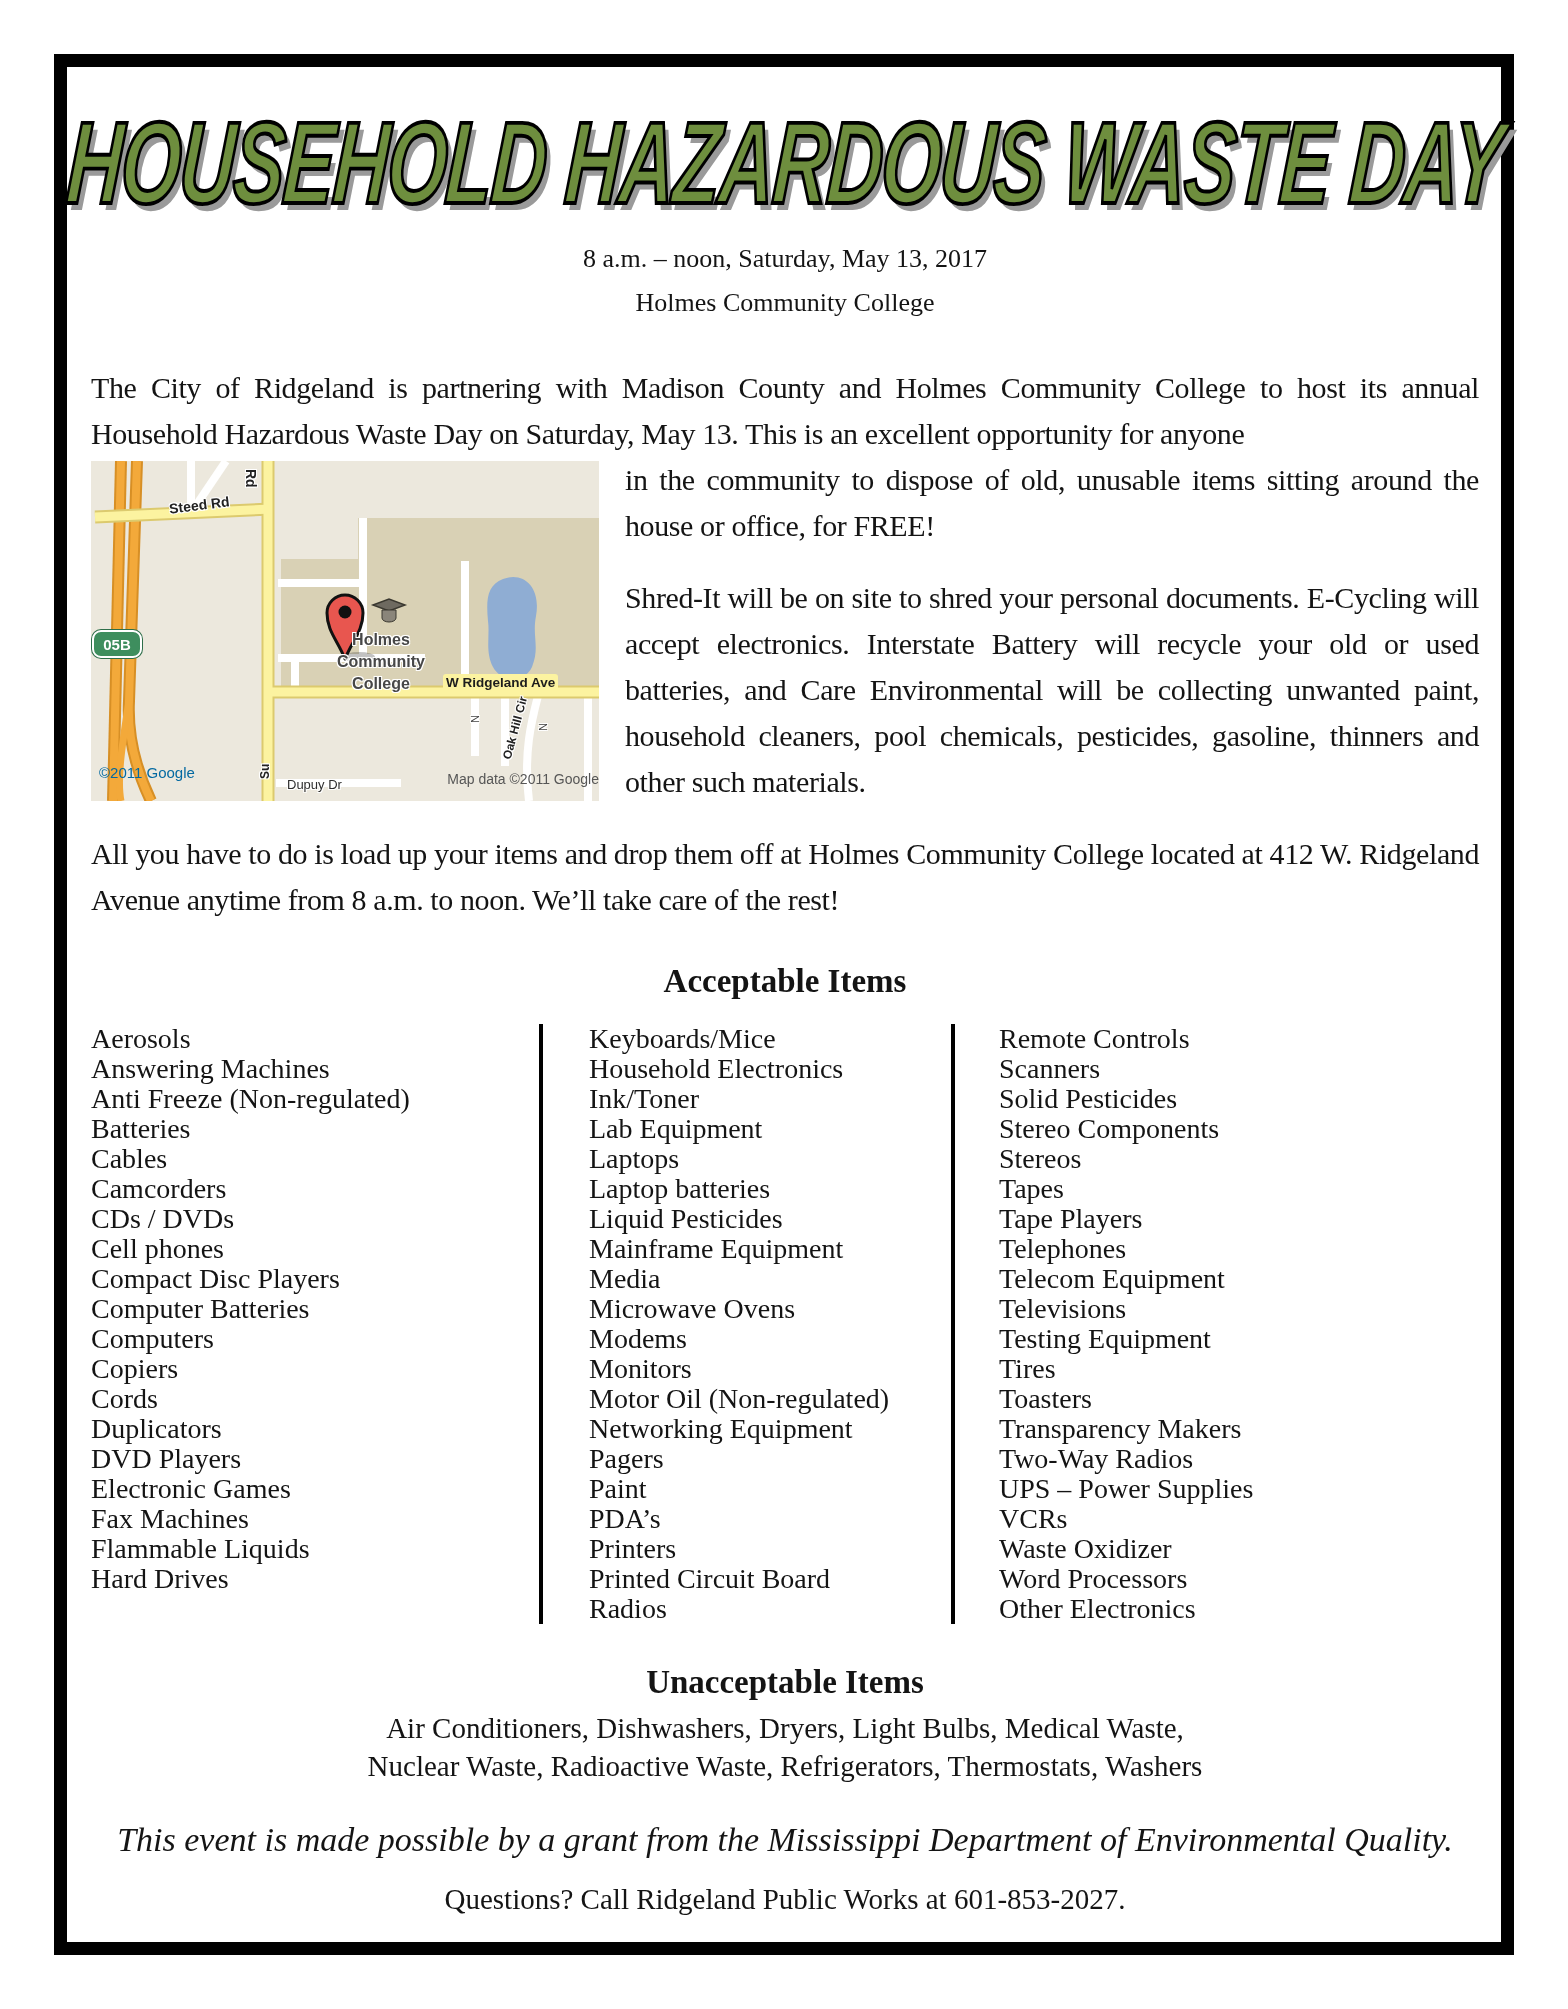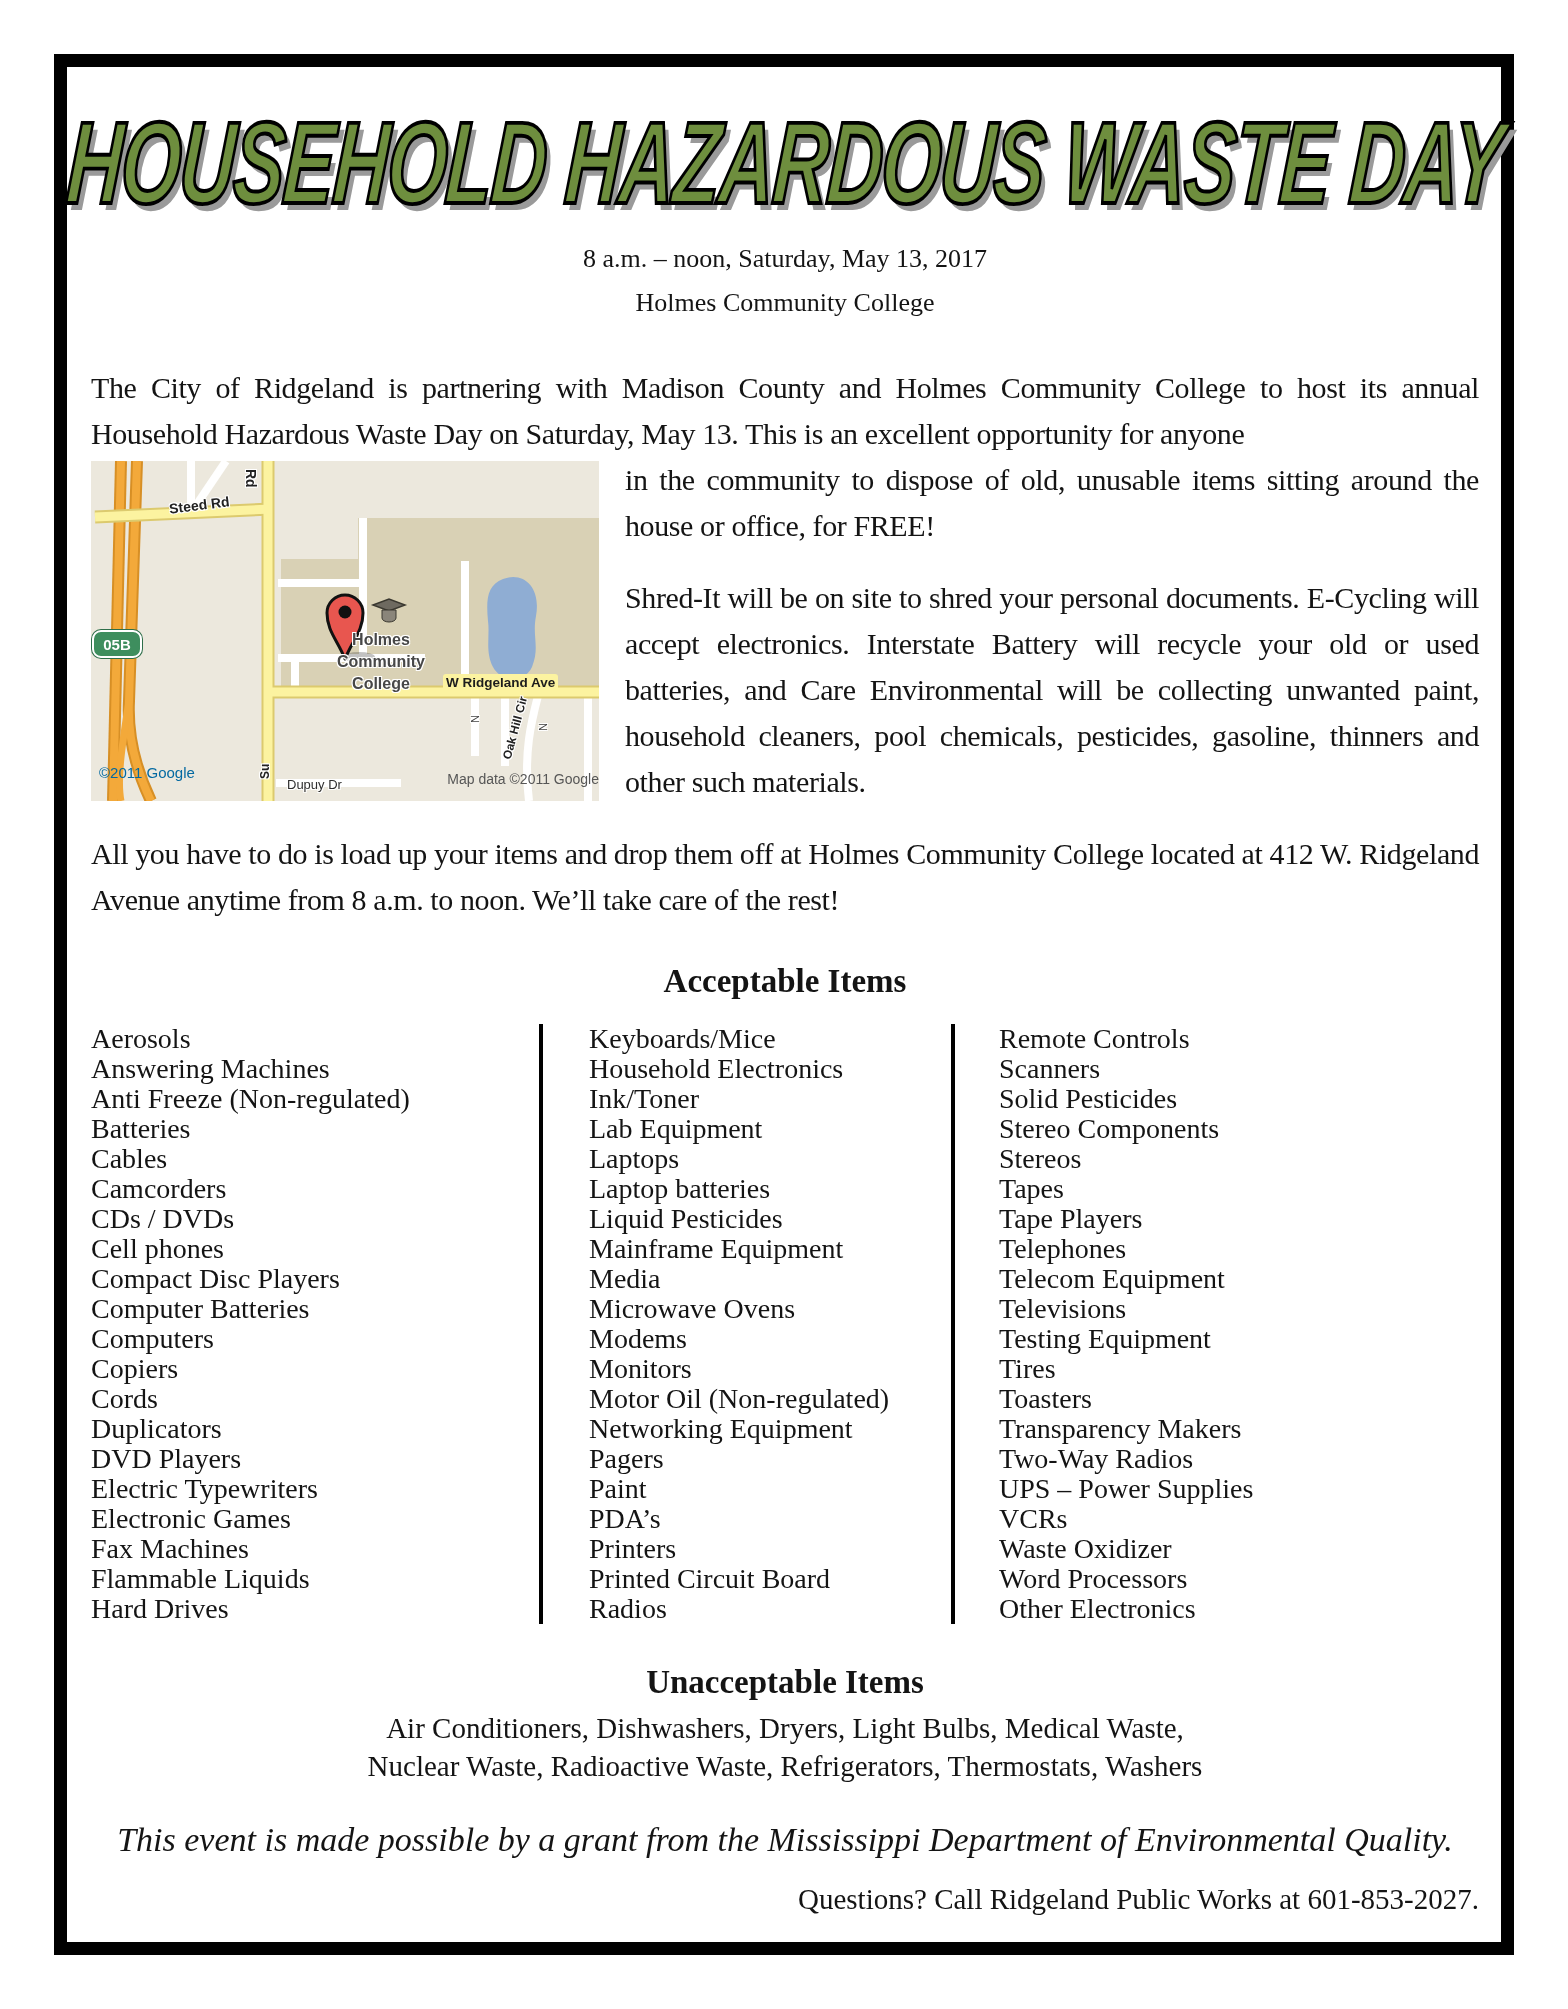--- a/index.html
+++ b/index.html
@@ -73,21 +73,21 @@
   .col{box-sizing:border-box;font-size:28px;line-height:30px;}
   .col .item{white-space:nowrap;}
   .c1{width:448px;}
   .c2{width:412px;border-left:4px solid #000;padding-left:46px;}
   .c3{width:442px;border-left:4px solid #000;padding-left:44px;}
   
   .unacc-head{margin:40px 0 8px 0;}
   .unacc-line{font-size:29px;line-height:38px;text-align:center;}
   
   .grant{margin-top:36px;font-size:34px;font-style:italic;text-align:center;}
-  .questions{margin-top:24px;font-size:29px;text-align:right;}
+  .questions{margin-top:24px;font-size:29px;text-align:center;}
 </style>
 </head>
 <body>
 
 <div class="frame">
 
   <h1 class="title-wrap">
     <span class="title">HOUSEHOLD HAZARDOUS WASTE DAY</span>
   </h1>
 
@@ -178,21 +178,20 @@
         <div class="item">Camcorders</div>
         <div class="item">CDs / DVDs</div>
         <div class="item">Cell phones</div>
         <div class="item">Compact Disc Players</div>
         <div class="item">Computer Batteries</div>
         <div class="item">Computers</div>
         <div class="item">Copiers</div>
         <div class="item">Cords</div>
         <div class="item">Duplicators</div>
         <div class="item">DVD Players</div>
-        <div class="item">Electric Typewriters</div>
         <div class="item">Electronic Games</div>
         <div class="item">Fax Machines</div>
         <div class="item">Flammable Liquids</div>
         <div class="item">Hard Drives</div>
       </div>
     <div class="col c2">
         <div class="item">Keyboards/Mice</div>
         <div class="item">Household Electronics</div>
         <div class="item">Ink/Toner</div>
         <div class="item">Lab Equipment</div>

